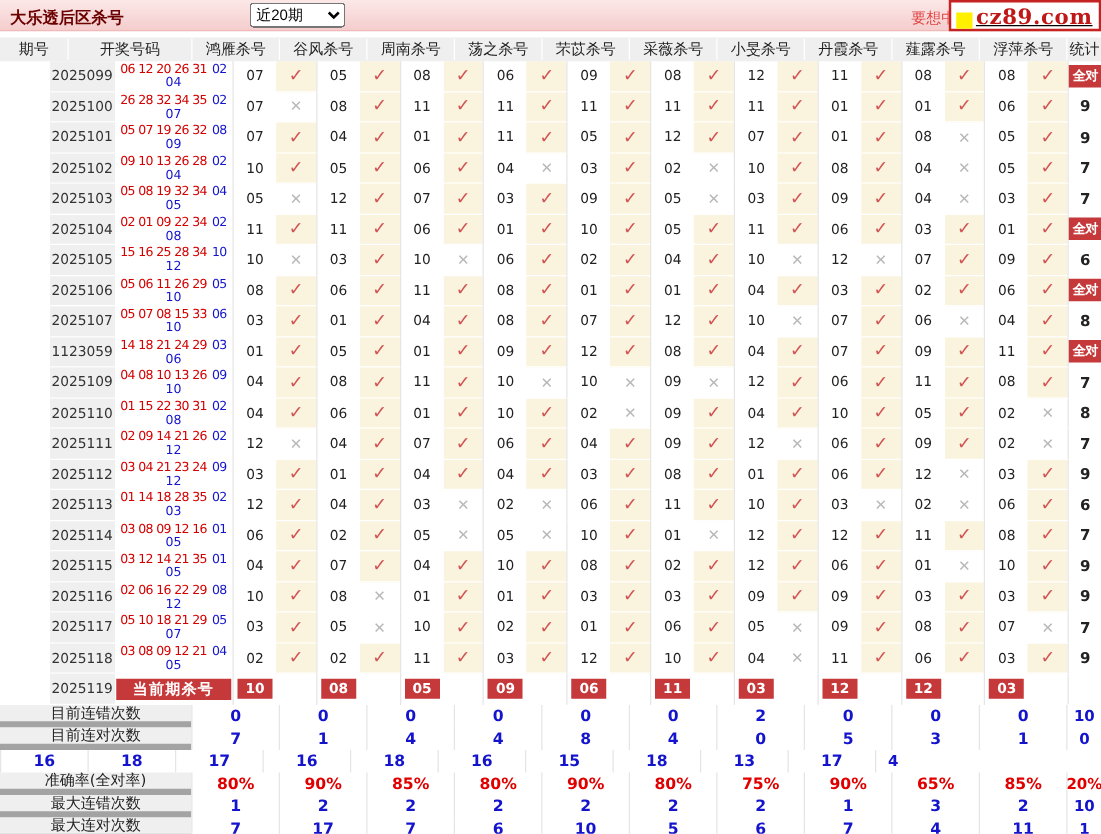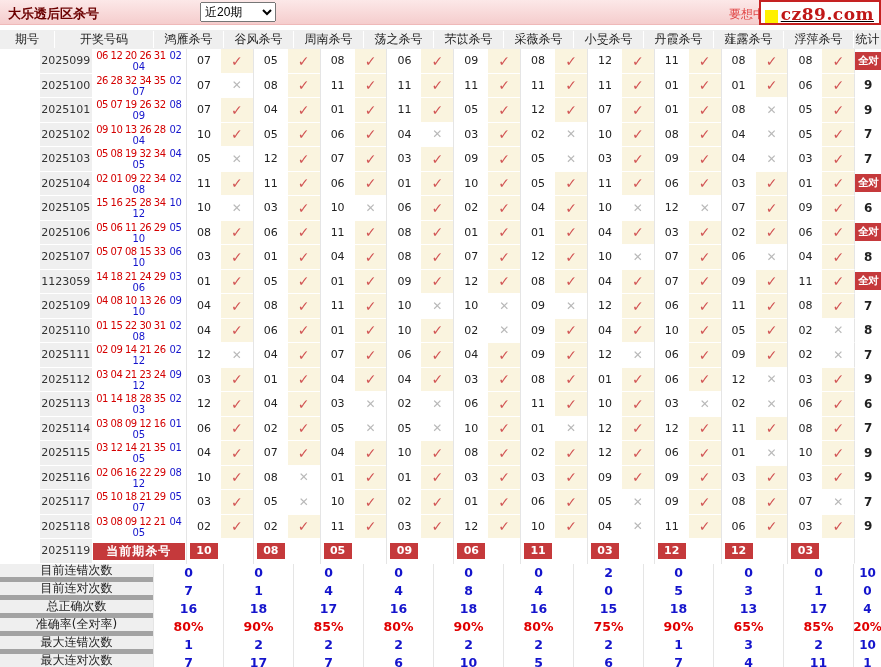--- a/index.html
+++ b/index.html
@@ -1143,21 +1143,20 @@
       <div class="sval blue">4</div>
       <div class="sval blue">8</div>
       <div class="sval blue">4</div>
       <div class="sval blue">0</div>
       <div class="sval blue">5</div>
       <div class="sval blue">3</div>
       <div class="sval blue">1</div>
       <div class="sstat blue">0</div>
     </div>
     <div class="srow">
-      <div class="slabel">总正确次数</div>
       <div class="sval blue">16</div>
       <div class="sval blue">18</div>
       <div class="sval blue">17</div>
       <div class="sval blue">16</div>
       <div class="sval blue">18</div>
       <div class="sval blue">16</div>
       <div class="sval blue">15</div>
       <div class="sval blue">18</div>
       <div class="sval blue">13</div>
       <div class="sval blue">17</div>

